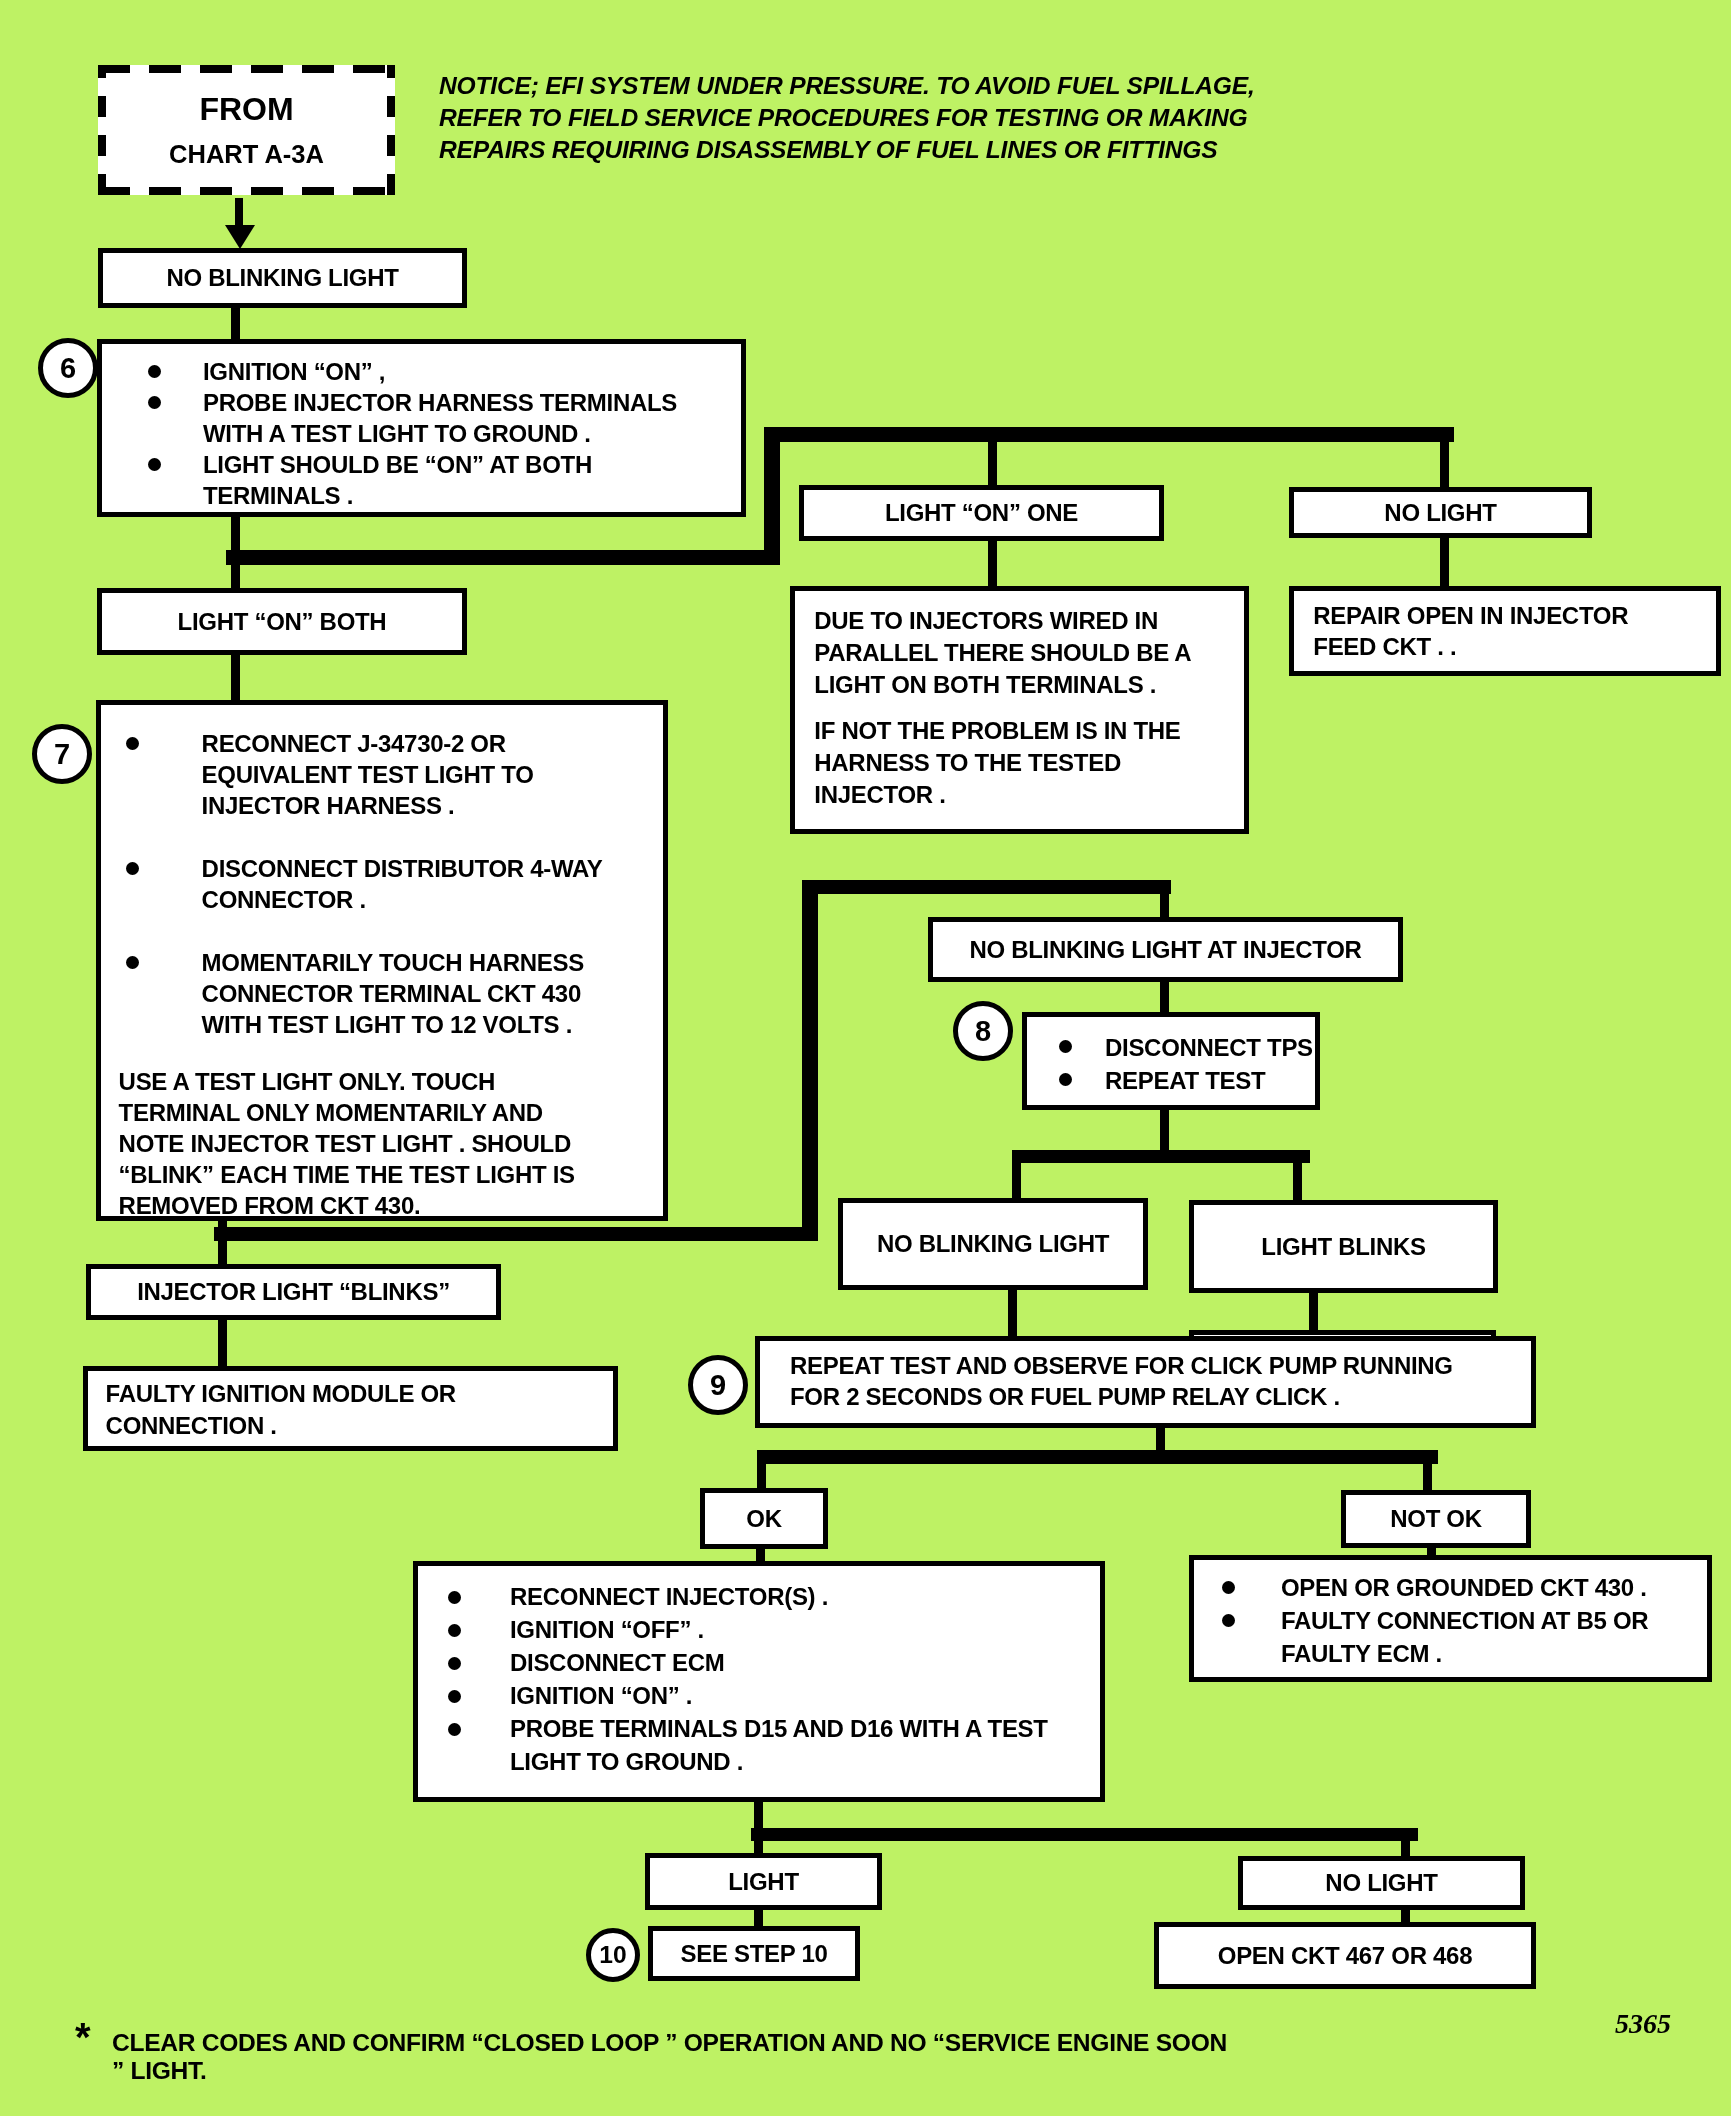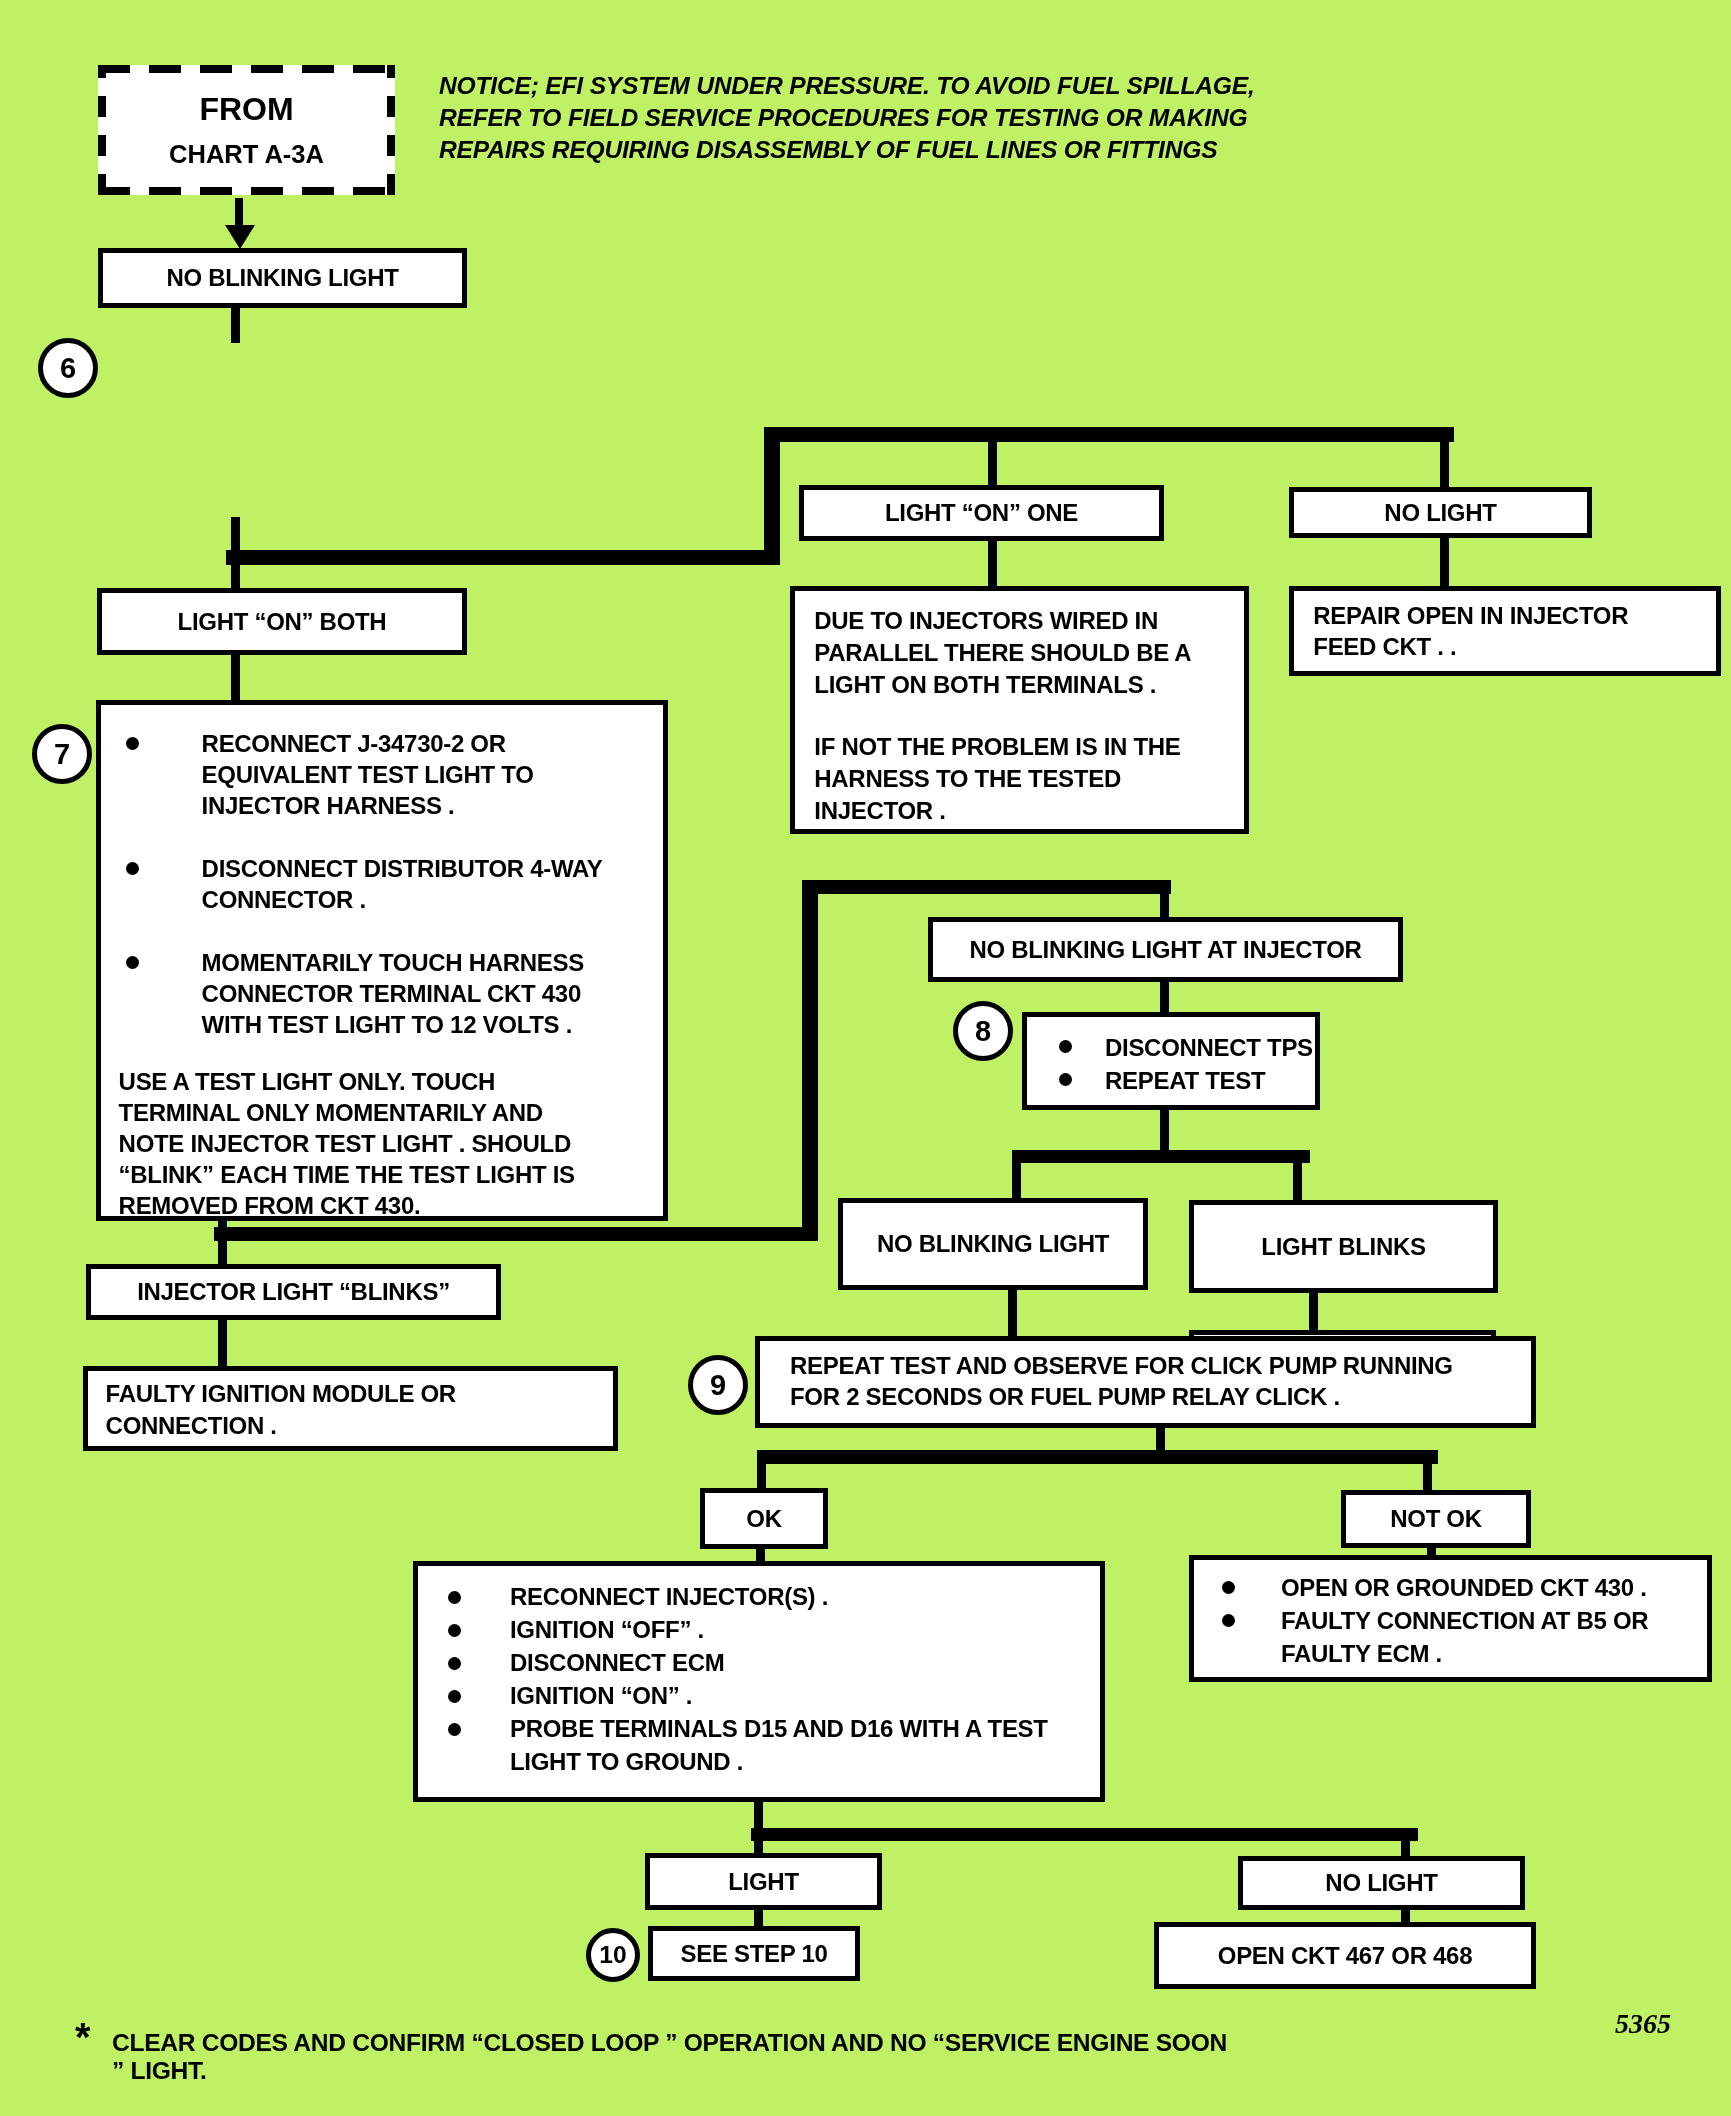--- a/index.html
+++ b/index.html
@@ -73,20 +73,34 @@
   <div class="arrowhead" style="left:225px;top:225px;"></div>
 
   <div class="box lbl" style="left:98px;top:248px;width:369px;height:60px;">
     <span>NO BLINKING LIGHT</span>
   </div>
   <div class="line" style="left:231px;top:308px;width:8.8px;height:35px;"></div>
 
   <div class="circle" style="left:38px;top:338px;">
     <span>6</span>
   </div>
+  <div class="box" style="left:97px;top:339px;width:649px;height:178px;padding:12.3px 8.8px 0 46px;">
+    <div class="row">
+      <span class="dot"></span>
+      <span class="btxt" style="width:509px;margin-left:42px;">IGNITION “ON” ,</span>
+    </div>
+    <div class="row">
+      <span class="dot"></span>
+      <span class="btxt" style="width:509px;margin-left:42px;">PROBE INJECTOR HARNESS TERMINALS WITH A TEST LIGHT TO GROUND .</span>
+    </div>
+    <div class="row">
+      <span class="dot"></span>
+      <span class="btxt" style="width:509px;margin-left:42px;">LIGHT SHOULD BE “ON” AT BOTH TERMINALS .</span>
+    </div>
+  </div>
 
   <div class="line" style="left:231px;top:517px;width:8.8px;height:42px;"></div>
   <div class="line" style="left:226px;top:550px;width:553px;height:15px;"></div>
   <div class="line" style="left:764px;top:427px;width:16px;height:138px;"></div>
   <div class="line" style="left:764px;top:427px;width:690px;height:15px;"></div>
   <div class="line" style="left:988px;top:442px;width:8.8px;height:45px;"></div>
   <div class="line" style="left:1440px;top:442px;width:8.8px;height:47px;"></div>
   <div class="line" style="left:231px;top:564px;width:8.8px;height:25.5px;"></div>
 
   <div class="box lbl" style="left:97px;top:588px;width:370px;height:67px;">
@@ -98,21 +112,21 @@
   </div>
   <div class="line" style="left:988px;top:539px;width:8.8px;height:49px;"></div>
 
   <div class="box lbl" style="left:1289px;top:487px;width:303px;height:51px;">
     <span>NO LIGHT</span>
   </div>
   <div class="line" style="left:1440px;top:536px;width:8.8px;height:52px;"></div>
 
   <div class="box" style="left:790px;top:586px;width:459px;height:248px;padding:14px 17.6px 0 19.3px;">
     <div class="para" style="width:413px;line-height:32px;">DUE TO INJECTORS WIRED IN PARALLEL THERE SHOULD BE A LIGHT ON BOTH TERMINALS .</div>
-    <div class="para" style="width:413px;line-height:32px;margin-top:30px;">IF NOT THE PROBLEM IS IN THE HARNESS TO THE TESTED INJECTOR .</div>
+    <div class="para" style="width:413px;line-height:32px;margin-top:14px;">IF NOT THE PROBLEM IS IN THE HARNESS TO THE TESTED INJECTOR .</div>
   </div>
 
   <div class="box" style="left:1289px;top:586px;width:432px;height:90px;padding:8.8px 13px 0 19.3px;">
     <div class="para" style="width:369px;">REPAIR  OPEN IN INJECTOR FEED CKT .    .</div>
   </div>
 
   <div class="line" style="left:231px;top:654px;width:8.8px;height:48px;"></div>
 
   <div class="circle" style="left:32px;top:724px;">
     <span>7</span>

